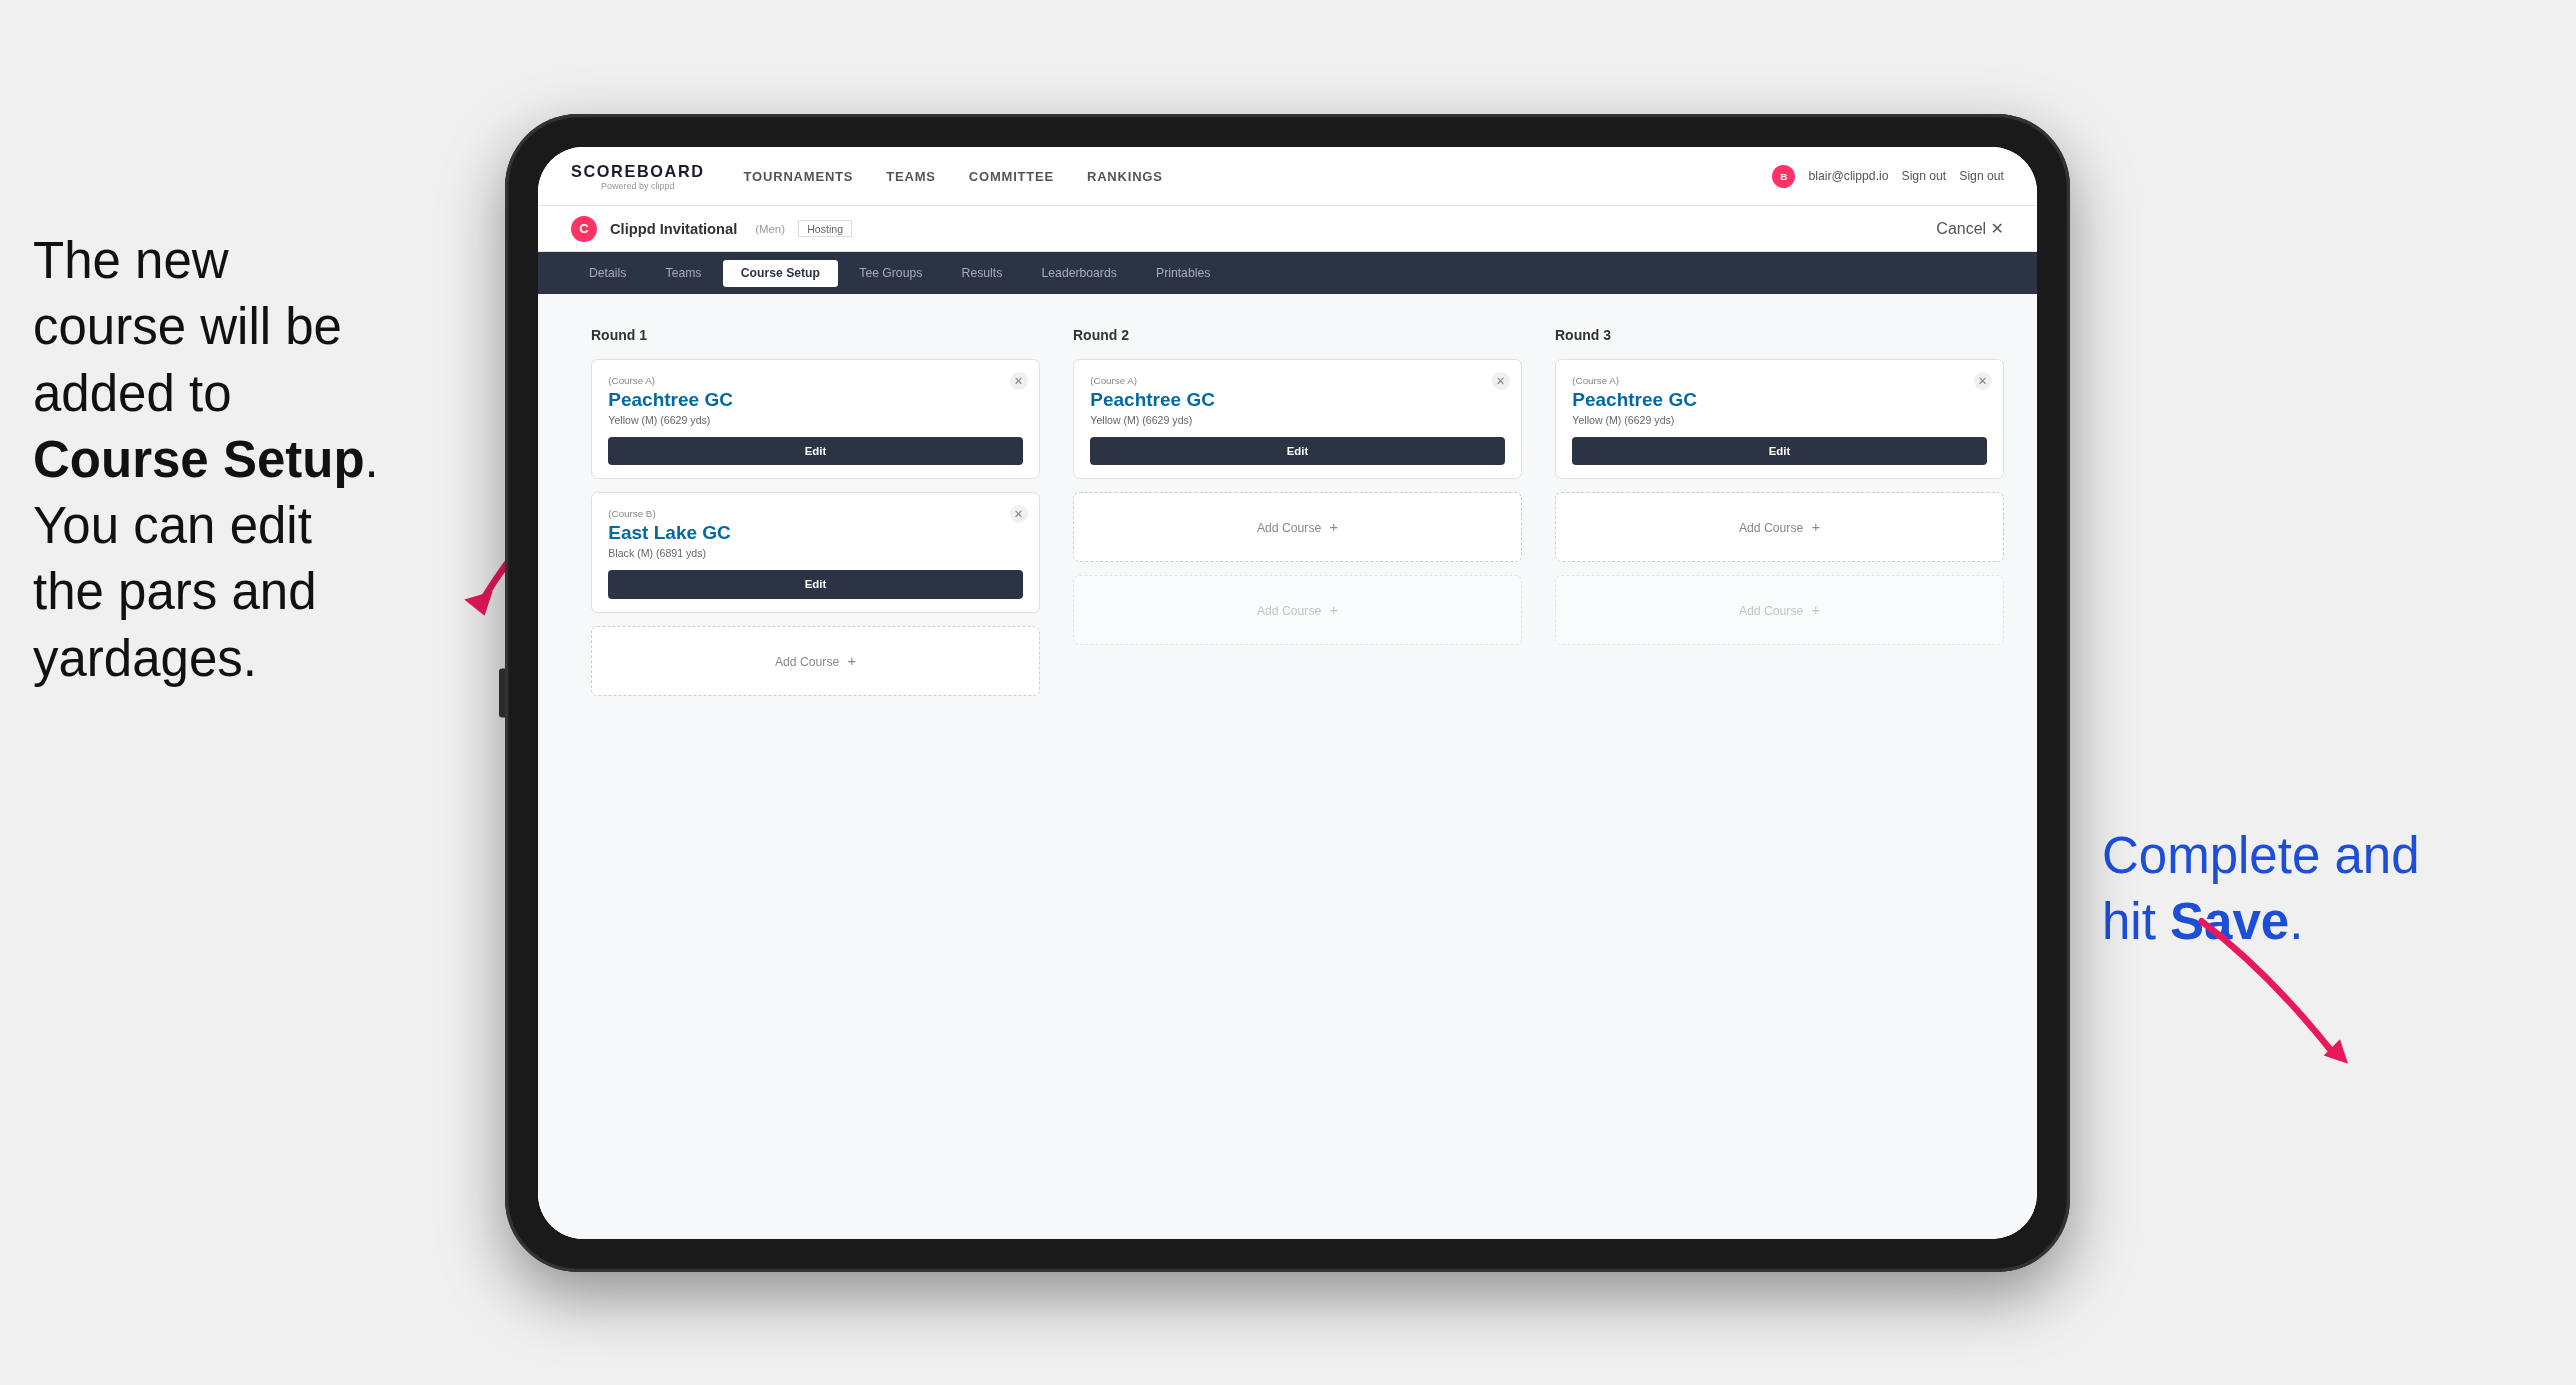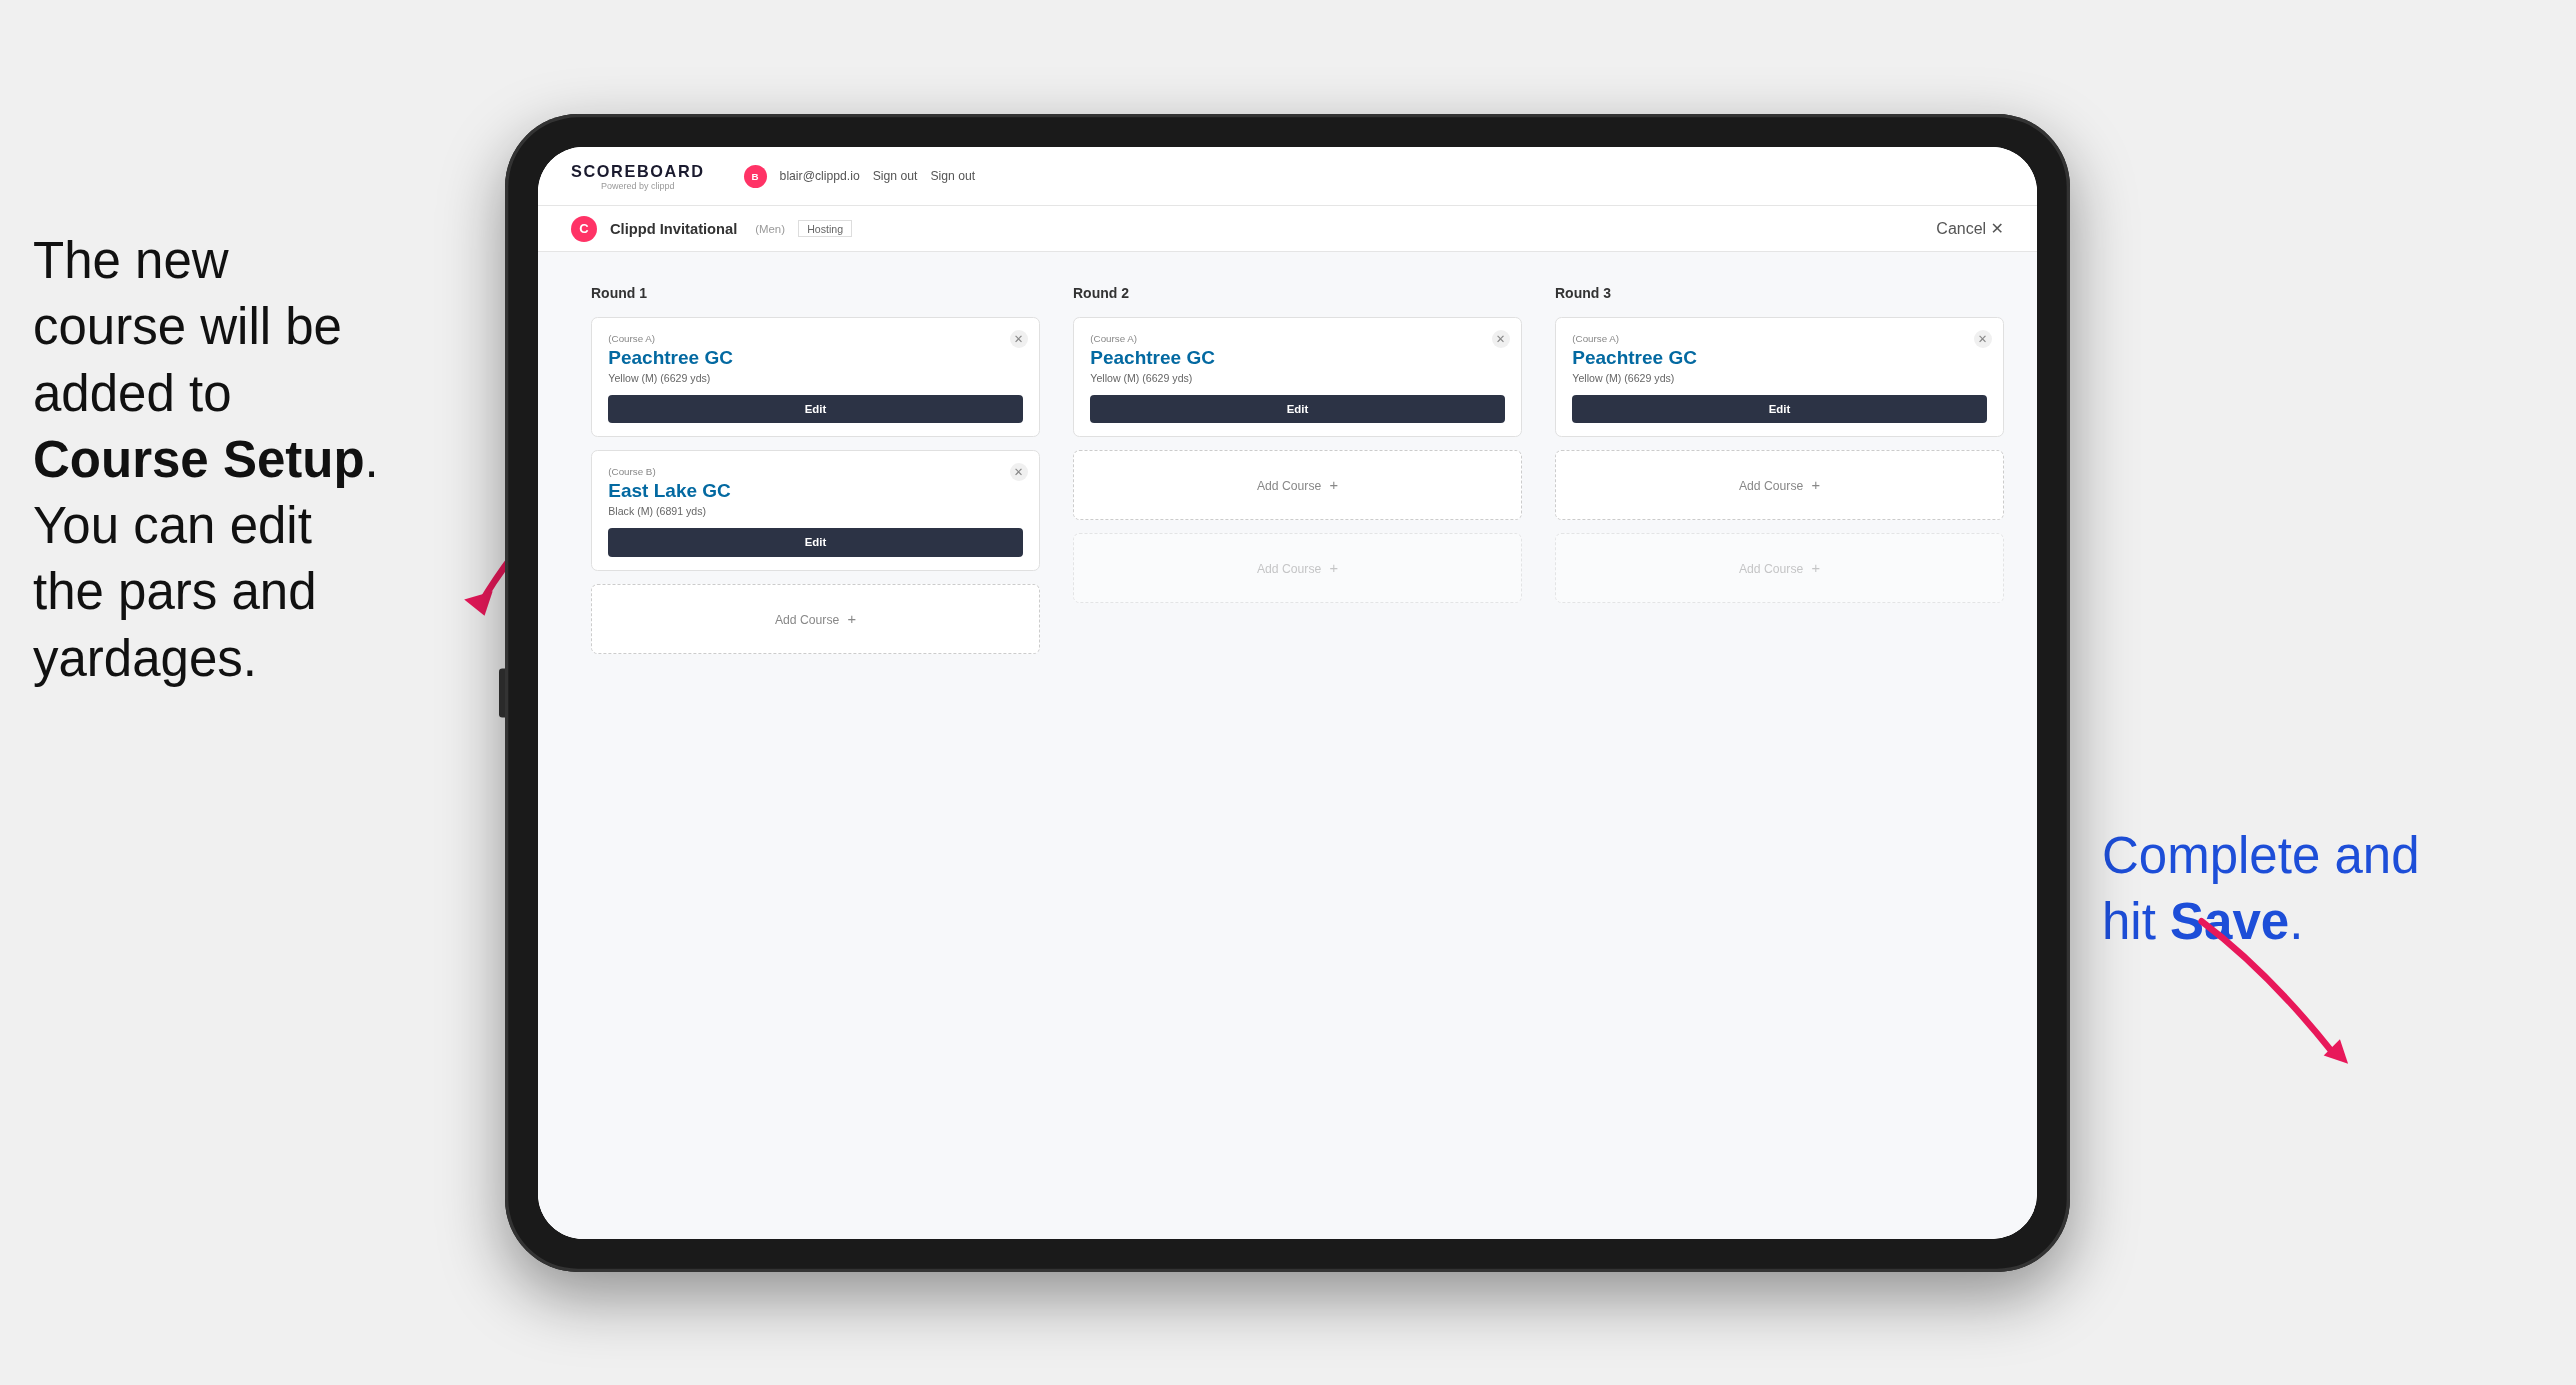--- a/index.html
+++ b/index.html
@@ -370,38 +370,53 @@
 <div class="tablet-shell">
   <div class="side-button"></div>
   <div class="tablet-screen">
     <div class="app-content">
 
       <div class="top-nav">
         <div class="logo-area">
           <span class="logo-scoreboard">SCOREBOARD</span>
           <span class="logo-powered">Powered by clippd</span>
         </div>
+        <div class="nav-links">
+          <span class="nav-link">TOURNAMENTS</span>
+          <span class="nav-link">TEAMS</span>
+          <span class="nav-link">COMMITTEE</span>
+          <span class="nav-link">RANKINGS</span>
+        </div>
         <div class="nav-right">
           <div class="user-avatar">B</div>
           <span>blair@clippd.io</span>
           <span style="color:#555;cursor:pointer;">Sign out</span>
           <span style="cursor:pointer;color:#555;">Sign out</span>
         </div>
       </div>
 
       <div class="tournament-bar">
         <div class="tournament-title-row">
           <div class="tournament-logo">C</div>
           <span class="tournament-name">Clippd Invitational</span>
           <span class="tournament-sub">(Men)</span>
           <span class="hosting-badge">Hosting</span>
         </div>
         <span class="cancel-btn">Cancel ✕</span>
       </div>
 
+      <div class="tab-bar">
+        <div class="tab-item">Details</div>
+        <div class="tab-item">Teams</div>
+        <div class="tab-item active">Course Setup</div>
+        <div class="tab-item">Tee Groups</div>
+        <div class="tab-item">Results</div>
+        <div class="tab-item">Leaderboards</div>
+        <div class="tab-item">Printables</div>
+      </div>
 
       <div class="main-content">
         <div class="rounds-container">
 
           <div class="round-col">
             <div class="round-label">Round 1</div>
 
             <div class="course-card">
               <div class="card-delete-icon">✕</div>
               <div class="course-tag">(Course A)</div>

